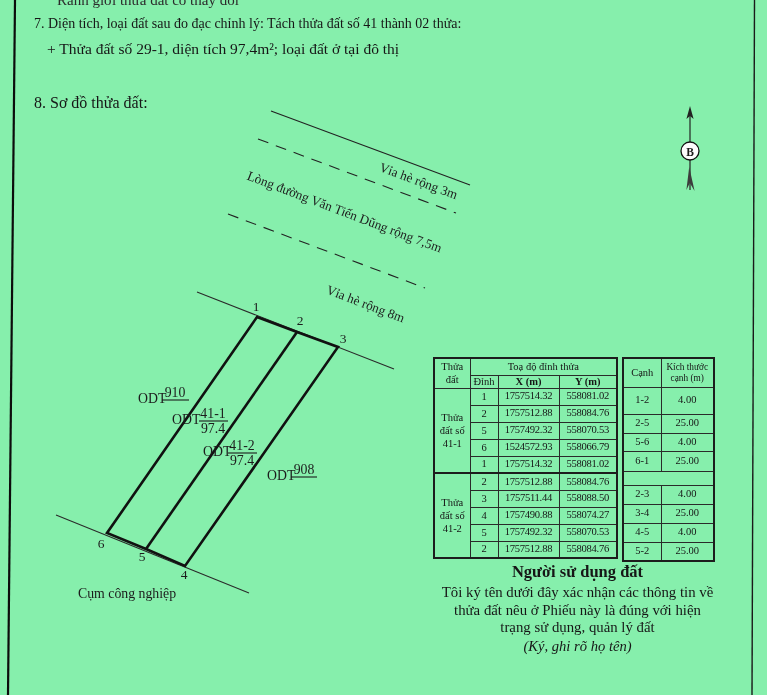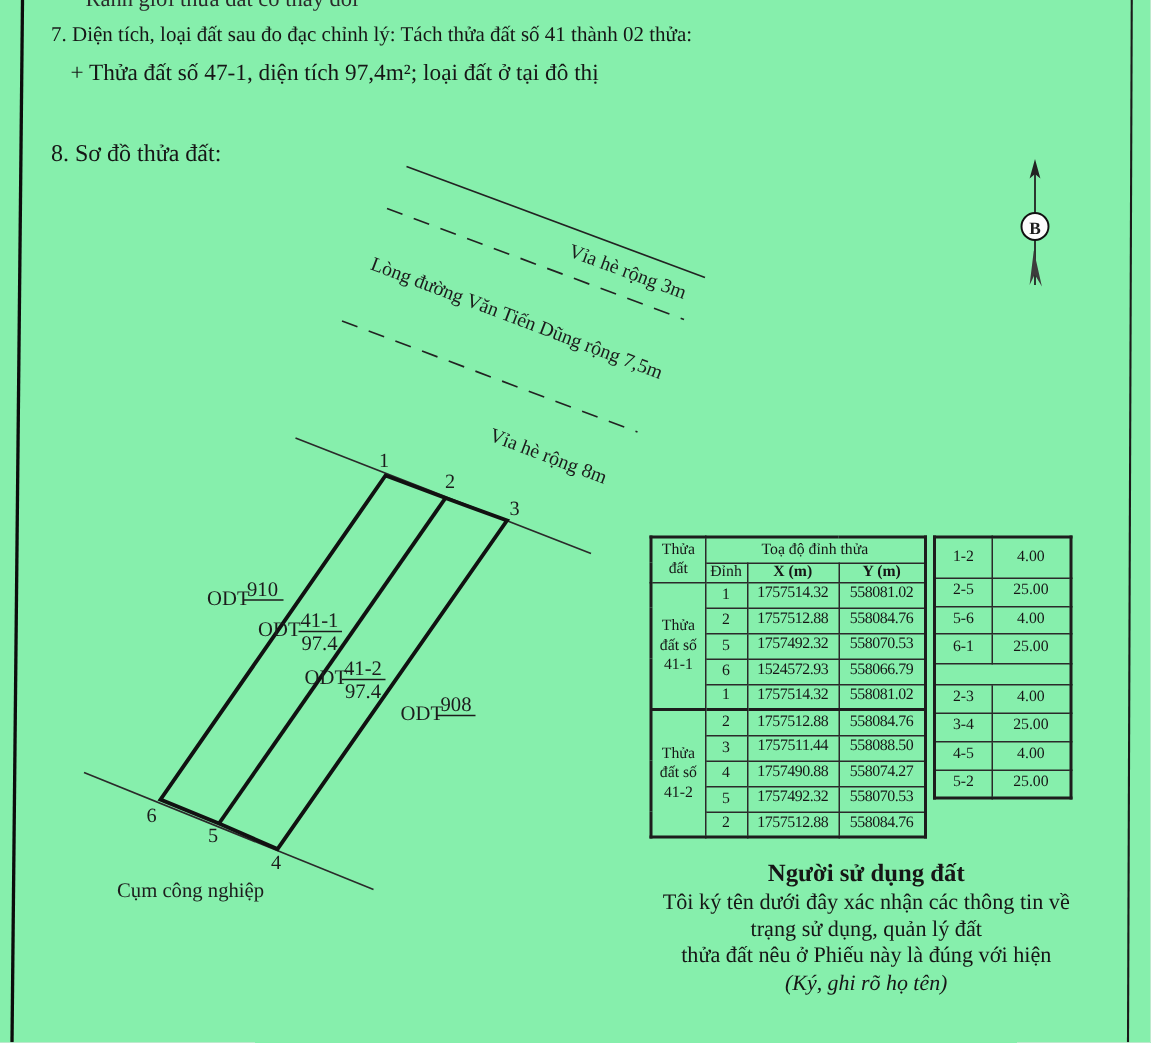--- a/index.html
+++ b/index.html
@@ -25,32 +25,32 @@
   .tbl-left{left:433px;top:357px;width:183px;}
   .tbl-right{left:622px;top:357px;width:91px;}
   .tbl .hc{font-size:10.5px;}
   .tbl .small{font-size:9.3px;line-height:1.12;}
   .tbl .plabel{font-size:10.5px;white-space:normal;line-height:1.25;}
   .tbl .num{font-size:10.6px;letter-spacing:-0.3px;}
   .tbl tr.thick td{border-top:2px solid #1d1d1d;}
   
   .sig{position:absolute;left:425px;top:560px;width:305px;text-align:center;}
   .sig .pd{font-size:14.6px;font-weight:bold;font-style:italic;white-space:nowrap;}
-  .sig .role{font-size:16.5px;font-weight:bold;margin-top:12px;}
+  .sig .role{font-size:16.5px;font-weight:bold;margin-top:2px;}
   .sig .st{font-size:14.8px;line-height:17.6px;margin-top:2px;}
   .sig .note{font-size:14.6px;font-style:italic;margin-top:1px;}
 </style>
 </head>
 <body>
 
 <div class="page">
 
   <div class="abs t-clip">Ranh giới thửa đất có thay đổi</div>
   <div class="abs t-item7">7. Diện tích, loại đất sau đo đạc chỉnh lý: Tách thửa đất số 41 thành 02 thửa:</div>
-  <div class="abs t-b1">+ Thửa đất số 47-1, diện tích 97,4m²; loại đất ở tại đô thị</div>
+  <div class="abs t-b1">+ Thửa đất số 29-1, diện tích 97,4m²; loại đất ở tại đô thị</div>
   <div class="abs t-item8">8. Sơ đồ thửa đất:</div>
 
   <svg class="diagram" width="767" height="695" viewBox="0 0 767 695">
 
     <line x1="15" y1="0" x2="8" y2="695" stroke="#0c0c0c" stroke-width="2.2"></line>
     <line x1="754.5" y1="0" x2="752" y2="695" stroke="#1a1a1a" stroke-width="1.4"></line>
 
     <line x1="271" y1="111" x2="470" y2="185" stroke="#222" stroke-width="1.1"></line>
     <line x1="258" y1="139" x2="456" y2="213" stroke="#222" stroke-width="1.1" stroke-dasharray="11 8"></line>
     <line x1="228" y1="214" x2="425" y2="288" stroke="#222" stroke-width="1.1" stroke-dasharray="11 8"></line>
@@ -180,20 +180,24 @@
         </tr>
   </tbody>
     </table>
 
   <table class="tbl tbl-right">
     <colgroup>
         <col style="width:38px">
         <col style="width:53px">
       </colgroup>
     <tbody>
+        <tr style="height:29px">
+      <td class="hc">Cạnh</td>
+      <td class="small">Kích thước cạnh (m)</td>
+    </tr>
     <tr style="height:27px">
           <td>1-2</td>
           <td>4.00</td>
         </tr>
     <tr style="height:19px">
           <td>2-5</td>
           <td>25.00</td>
         </tr>
     <tr style="height:18px">
           <td>5-6</td>
@@ -221,18 +225,18 @@
     <tr style="height:19px">
           <td>5-2</td>
           <td>25.00</td>
         </tr>
   </tbody>
     </table>
 
   <div class="sig">
     <div class="role">Người sử dụng đất</div>
     <div class="st">Tôi ký tên dưới đây xác nhận các thông tin về</div>
+    <div class="st" style="margin-top:0">thửa đất nêu ở Phiếu này là đúng với hiện</div>
     <div class="st" style="margin-top:0">trạng sử dụng, quản lý đất</div>
-    <div class="st" style="margin-top:0">thửa đất nêu ở Phiếu này là đúng với hiện</div>
     <div class="note">(Ký, ghi rõ họ tên)</div>
   </div>
 
 </div>
 
 </body></html>

